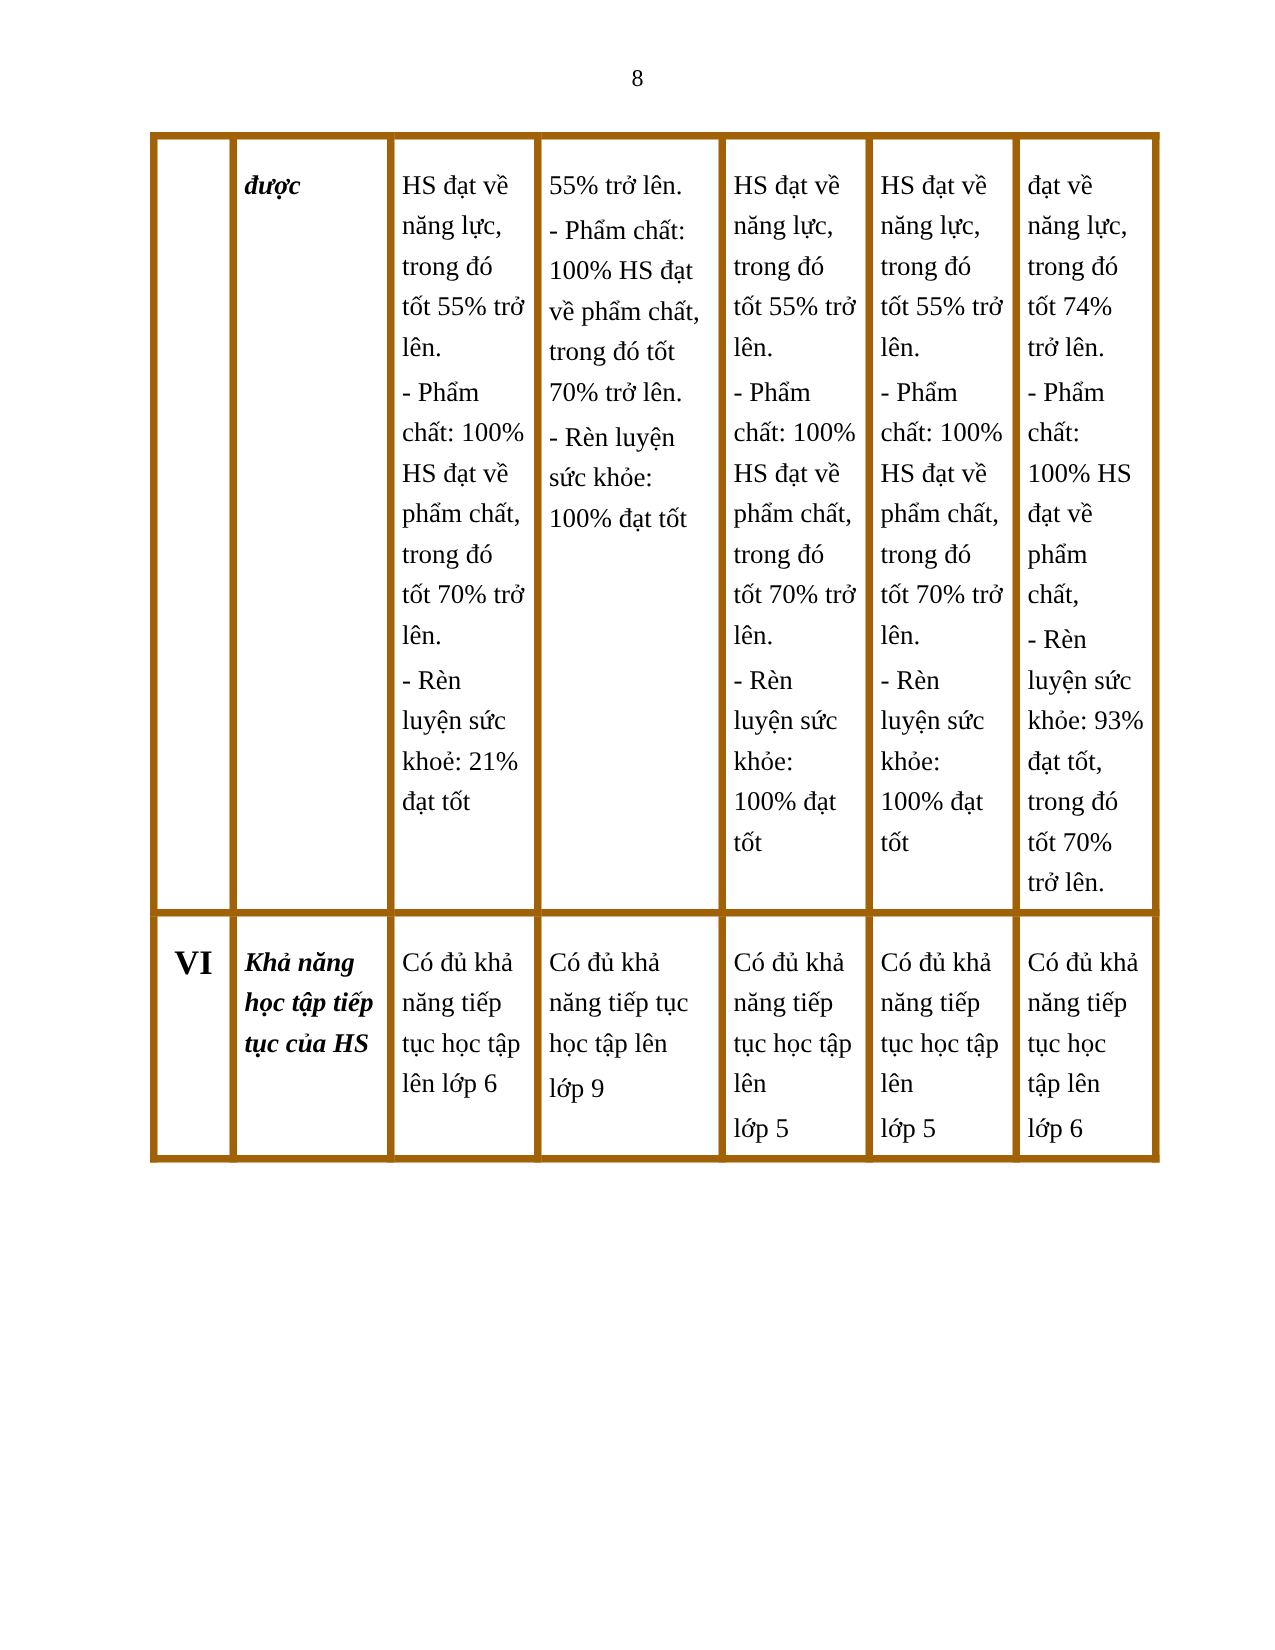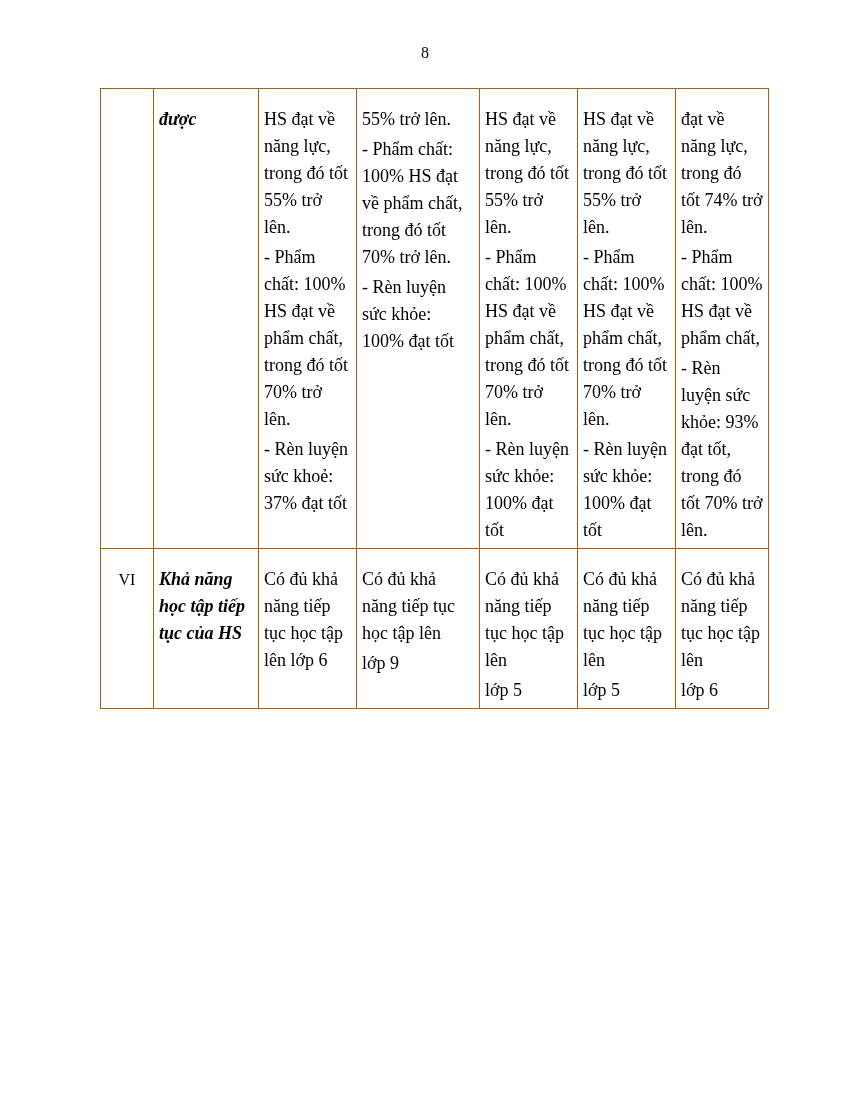--- a/index.html
+++ b/index.html
@@ -25,30 +25,30 @@
     position: absolute;
     left: 100px;
     top: 88px;
     width: 668px;
     border-collapse: collapse;
     table-layout: fixed;
     font-size: 18px;
     line-height: 27px;
   }
   table.doc-table td {
-    border: 1px solid #a16207;
+    border: 5px solid #a16207;
     vertical-align: top;
     padding: 17px 5px 4px 5px;
     overflow: hidden;
   }
   td.num-cell {
     text-align: center;
     vertical-align: middle;
-    font-weight: normal;
-    font-size: 16px;
+    font-weight: bold;
+    font-size: 23px;
   }
   td.label-cell {
     font-weight: bold;
     font-style: italic;
   }
   .para { margin: 0; }
   .para + .para { margin-top: 3px; font-family: Liberation Serif, serif; }
 </style>
 </head>
 <body>
@@ -67,21 +67,21 @@
       <col style="width:98px">
       <col style="width:93px">
     </colgroup>
     <tbody>
       <tr>
         <td class="num-cell"></td>
         <td class="label-cell">được</td>
         <td>
             <p class="para">HS đạt về năng lực, trong đó tốt 55% trở lên.</p>
             <p class="para">- Phẩm chất: 100% HS đạt về phẩm chất, trong đó tốt 70% trở lên.</p>
-            <p class="para">- Rèn luyện sức khoẻ: 37% đạt tốt</p>
+            <p class="para">- Rèn luyện sức khoẻ: 21% đạt tốt</p>
           </td>
         <td>
             <p class="para">55% trở lên.</p>
             <p class="para">- Phẩm chất: 100% HS đạt về phẩm chất, trong đó tốt 70% trở lên.</p>
             <p class="para">- Rèn luyện sức khỏe: 100% đạt tốt</p>
           </td>
         <td>
             <p class="para">HS đạt về năng lực, trong đó tốt 55% trở lên.</p>
             <p class="para">- Phẩm chất: 100% HS đạt về phẩm chất, trong đó tốt 70% trở lên.</p>
             <p class="para">- Rèn luyện sức khỏe: 100% đạt tốt</p>

